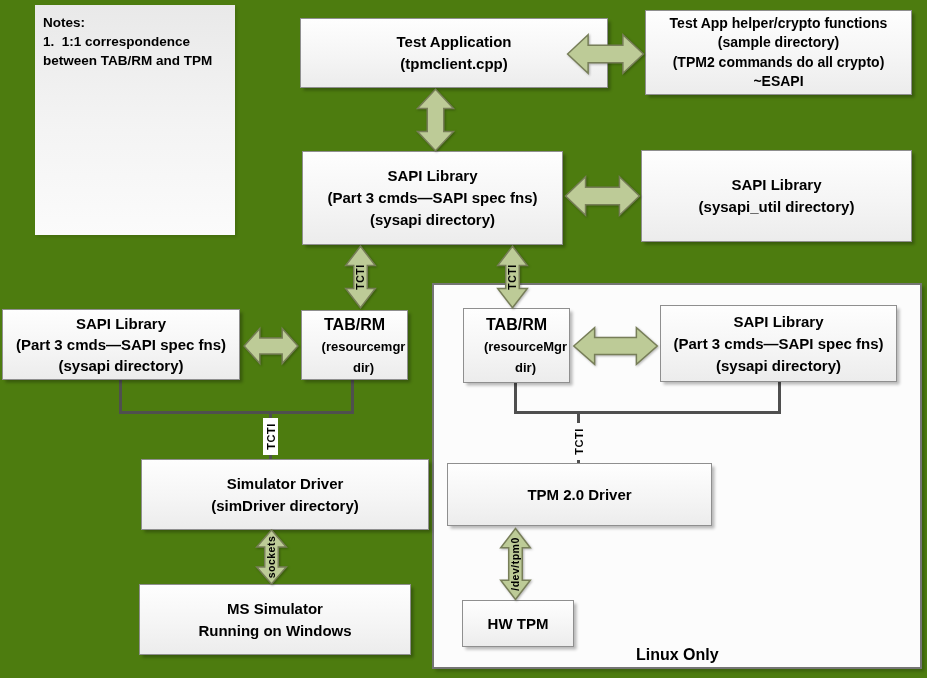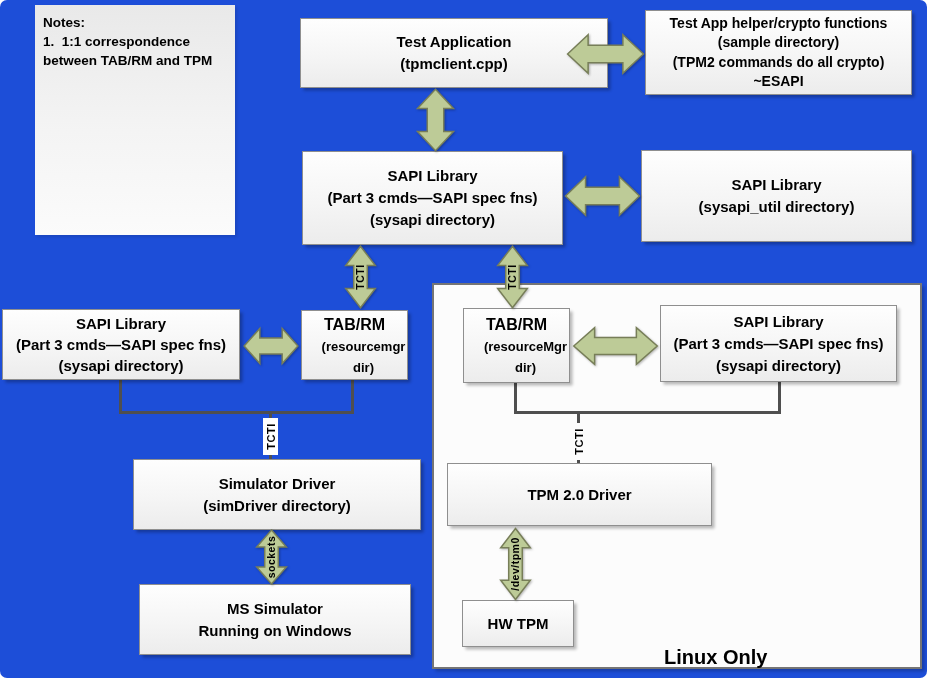--- a/index.html
+++ b/index.html
@@ -1,18 +1,18 @@
 <!DOCTYPE html>
 <html><head>
 <meta charset="utf-8">
 <style>
   html,body { margin:0; padding:0; background:#ffffff; }
   .stage {
     position:relative; width:927px; height:678px; overflow:hidden;
-    background:#1d4ed8; font-family:"Liberation Sans", sans-serif; font-weight:bold; color:#000;border-radius:7px;
+    background:#4d7c0f; font-family:"Liberation Sans", sans-serif; font-weight:bold; color:#000;
   }
   
   .node {
     position:absolute; box-sizing:border-box;
     background:linear-gradient(180deg,#fefefe 0%,#f5f5f5 55%,#ececec 100%);
     border:1.6px solid #8f8f8f;
     box-shadow:2.5px 2.5px 3px rgba(0,0,0,0.28);
     display:flex; flex-direction:column; justify-content:center; align-items:center;
     text-align:left;
   }
@@ -28,21 +28,21 @@
     box-shadow:2px 2px 3px rgba(0,0,0,0.12);
     padding:8px 6px 0 8px; font-size:13.5px; line-height:19px; text-align:left;
   }
   .notes .ln { white-space:pre-wrap; }
   
   .container-box {
     position:absolute; left:432px; top:283px; width:490px; height:386px; box-sizing:border-box;
     background:#fcfcfc; border:2px solid #757575;
     box-shadow:2.5px 2.5px 3px rgba(0,0,0,0.22);
   }
-  .linux-label { position:absolute; left:636px; top:646px; font-size:20px;margin-left:28px; }
+  .linux-label { position:absolute; left:636px; top:646px; font-size:16px; }
   
   .cline { position:absolute; background:#4f4f4f; }
   
   .arrow { position:absolute; filter:drop-shadow(1.5px 1.5px 1px rgba(0,0,0,0.28)); }
   .arrow svg { display:block; width:100%; height:100%; }
   .arrow polygon { fill:#bdcb97; stroke:#777e58; stroke-width:1.5; }
   
   .alabel {
     position:absolute; display:flex; align-items:center; justify-content:center;
     font-size:10.5px; letter-spacing:0.5px; transform:rotate(-90deg);
@@ -116,21 +116,21 @@
     <div class="ln ts">(resourceMgr</div>
     <div class="ln ts">dir)</div>
   </div>
 
   <div class="node" style="left:660px;top:305px;width:237px;height:77px">
     <div class="ln t" style="line-height:22px">SAPI Library</div>
     <div class="ln t" style="line-height:22px">(Part 3 cmds—SAPI spec fns)</div>
     <div class="ln t" style="line-height:22px">(sysapi directory)</div>
   </div>
 
-  <div class="node" style="left:133px;top:459px;width:288px;height:71px">
+  <div class="node" style="left:141px;top:459px;width:288px;height:71px">
     <div class="ln t">Simulator Driver</div>
     <div class="ln t">(simDriver directory)</div>
   </div>
 
   <div class="node" style="left:139px;top:584px;width:272px;height:71px">
     <div class="ln t">MS Simulator</div>
     <div class="ln t">Running on Windows</div>
   </div>
 
   <div class="node" style="left:447px;top:463px;width:265px;height:63px">

